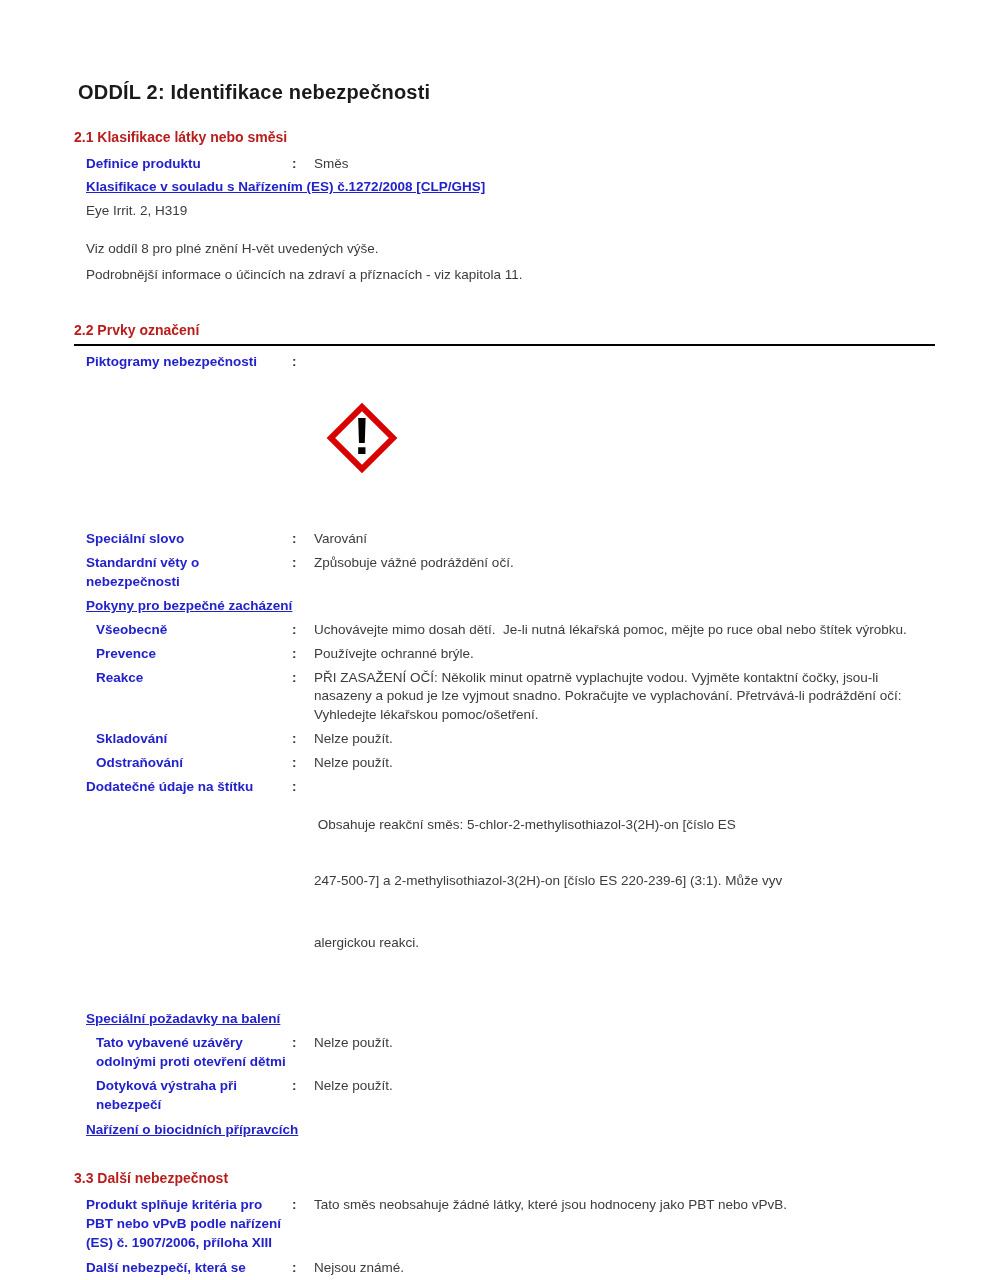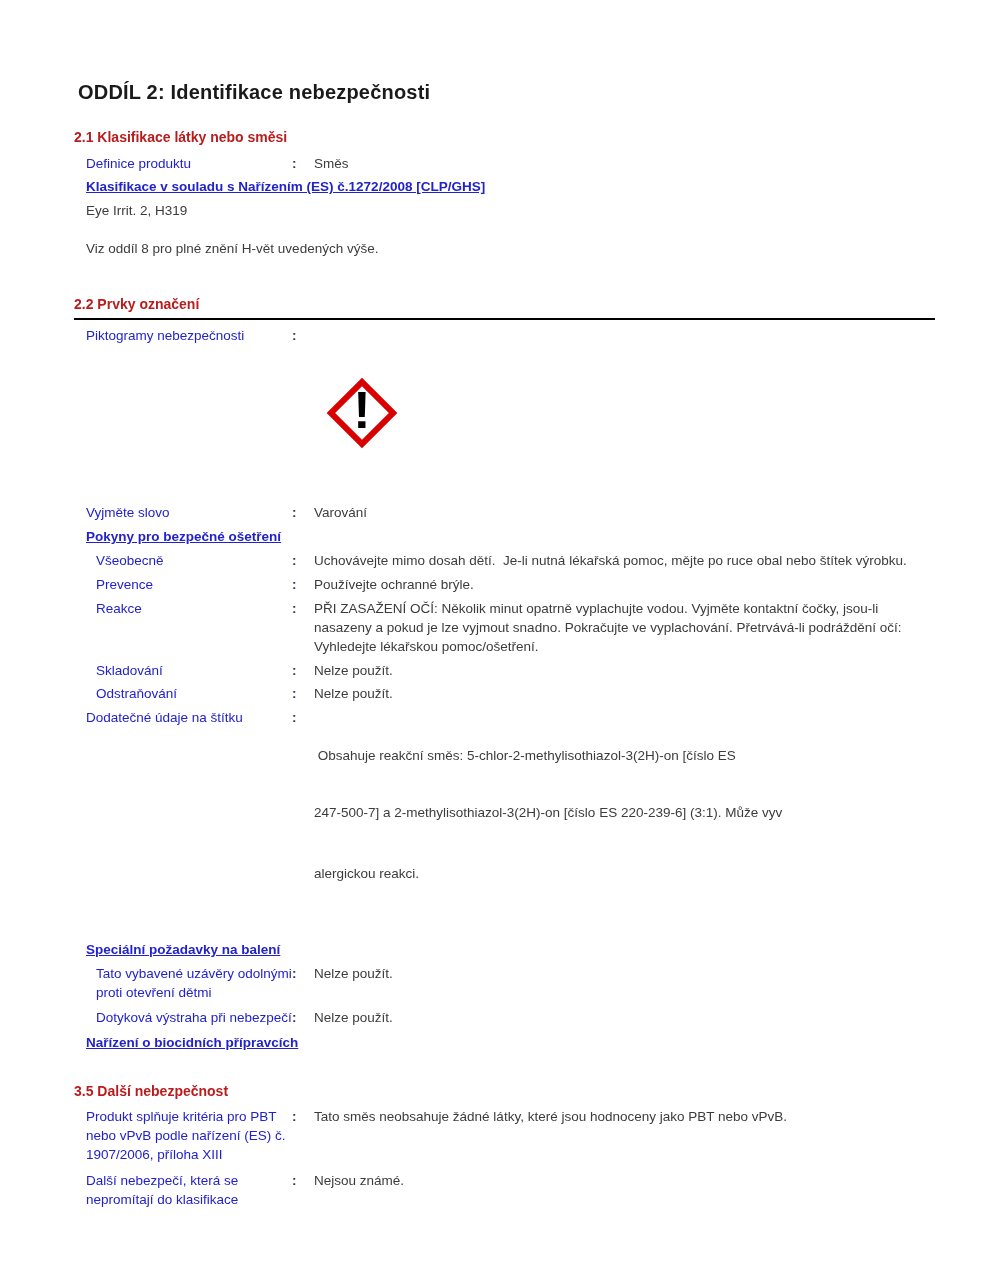--- a/index.html
+++ b/index.html
@@ -27,21 +27,21 @@
   .link-heading {
     color: #2222cc; font-weight: bold; text-decoration: underline;
     margin: 2px 0 5px 12px;
   }
   .para { margin: 0 0 7px 12px; }
 
   .row {
     display: grid; grid-template-columns: 206px 22px 1fr;
     margin: 0 0 5px 12px;
   }
-  .row .label { color: #2222cc; font-weight: normal; }
+  .row .label { color: #2222cc; font-weight: bold; }
   .row.indent .label { padding-left: 10px; }
   .row .colon { font-weight: bold; color: #33335a; }
   .row .colon::before { content: ":"; }
   .row .value { max-width: 618px; white-space: pre-wrap; }
   .vline { display: block; white-space: pre-wrap; }
   .vline.gapped { margin-top: 5px; }
 
   .gap-lg { height: 29px; }
   .gap-md { height: 12px; }
 
@@ -74,47 +74,53 @@
     <div class="row">
       <div class="label">Definice produktu</div>
       <div class="colon"></div>
       <div class="value">Směs</div>
     </div>
 
     <div class="link-heading">Klasifikace v souladu s Nařízením (ES) č.1272/2008 [CLP/GHS]</div>
     <div class="para" style="margin-bottom:19px;">Eye Irrit. 2, H319</div>
 
     <div class="para">Viz oddíl 8 pro plné znění H-vět uvedených výše.</div>
+    <div class="para">Podrobnější informace o účincích na zdraví a příznacích - viz kapitola 11.</div>
   </div>
 
   <div class="gap-lg"></div>
 
   <div>
     <div class="sec-heading" style="margin-bottom:3px;">2.2 Prvky označení</div>
     <hr class="divider">
 
     <div class="row">
       <div class="label">Piktogramy nebezpečnosti</div>
       <div class="colon"></div>
       <div class="value picto-wrap">
         <div class="pictogram" title="GHS07 výstražný symbol - vykřičník">
           <div class="diamond"></div>
           <div class="excl">!</div>
         </div>
       </div>
     </div>
 
     <div class="row">
-      <div class="label">Vyjměte slovo</div>
+      <div class="label">Speciální slovo</div>
       <div class="colon"></div>
       <div class="value">Varování</div>
     </div>
 
+    <div class="row">
+      <div class="label">Standardní věty o nebezpečnosti</div>
+      <div class="colon"></div>
+      <div class="value">Způsobuje vážné podráždění očí.</div>
+    </div>
 
-    <div class="link-heading">Pokyny pro bezpečné ošetření</div>
+    <div class="link-heading">Pokyny pro bezpečné zacházení</div>
 
     <div class="row indent">
       <div class="label">Všeobecně</div>
       <div class="colon"></div>
       <div class="value">Uchovávejte mimo dosah dětí.  Je-li nutná lékařská pomoc, mějte po ruce obal nebo štítek výrobku.</div>
     </div>
 
     <div class="row indent">
       <div class="label">Prevence</div>
       <div class="colon"></div>
@@ -164,21 +170,21 @@
       <div class="colon"></div>
       <div class="value">Nelze použít.</div>
     </div>
 
     <div class="link-heading">Nařízení o biocidních přípravcích</div>
   </div>
 
   <div class="gap-lg" style="height:24px;"></div>
 
   <div>
-    <div class="sec-heading">3.5 Další nebezpečnost</div>
+    <div class="sec-heading">3.3 Další nebezpečnost</div>
 
     <div class="row" style="margin-bottom:7px;">
       <div class="label">Produkt splňuje kritéria pro PBT nebo vPvB podle nařízení (ES) č. 1907/2006, příloha XIII</div>
       <div class="colon"></div>
       <div class="value">Tato směs neobsahuje žádné látky, které jsou hodnoceny jako PBT nebo vPvB.</div>
     </div>
 
     <div class="row">
       <div class="label">Další nebezpečí, která se nepromítají do klasifikace</div>
       <div class="colon"></div>

